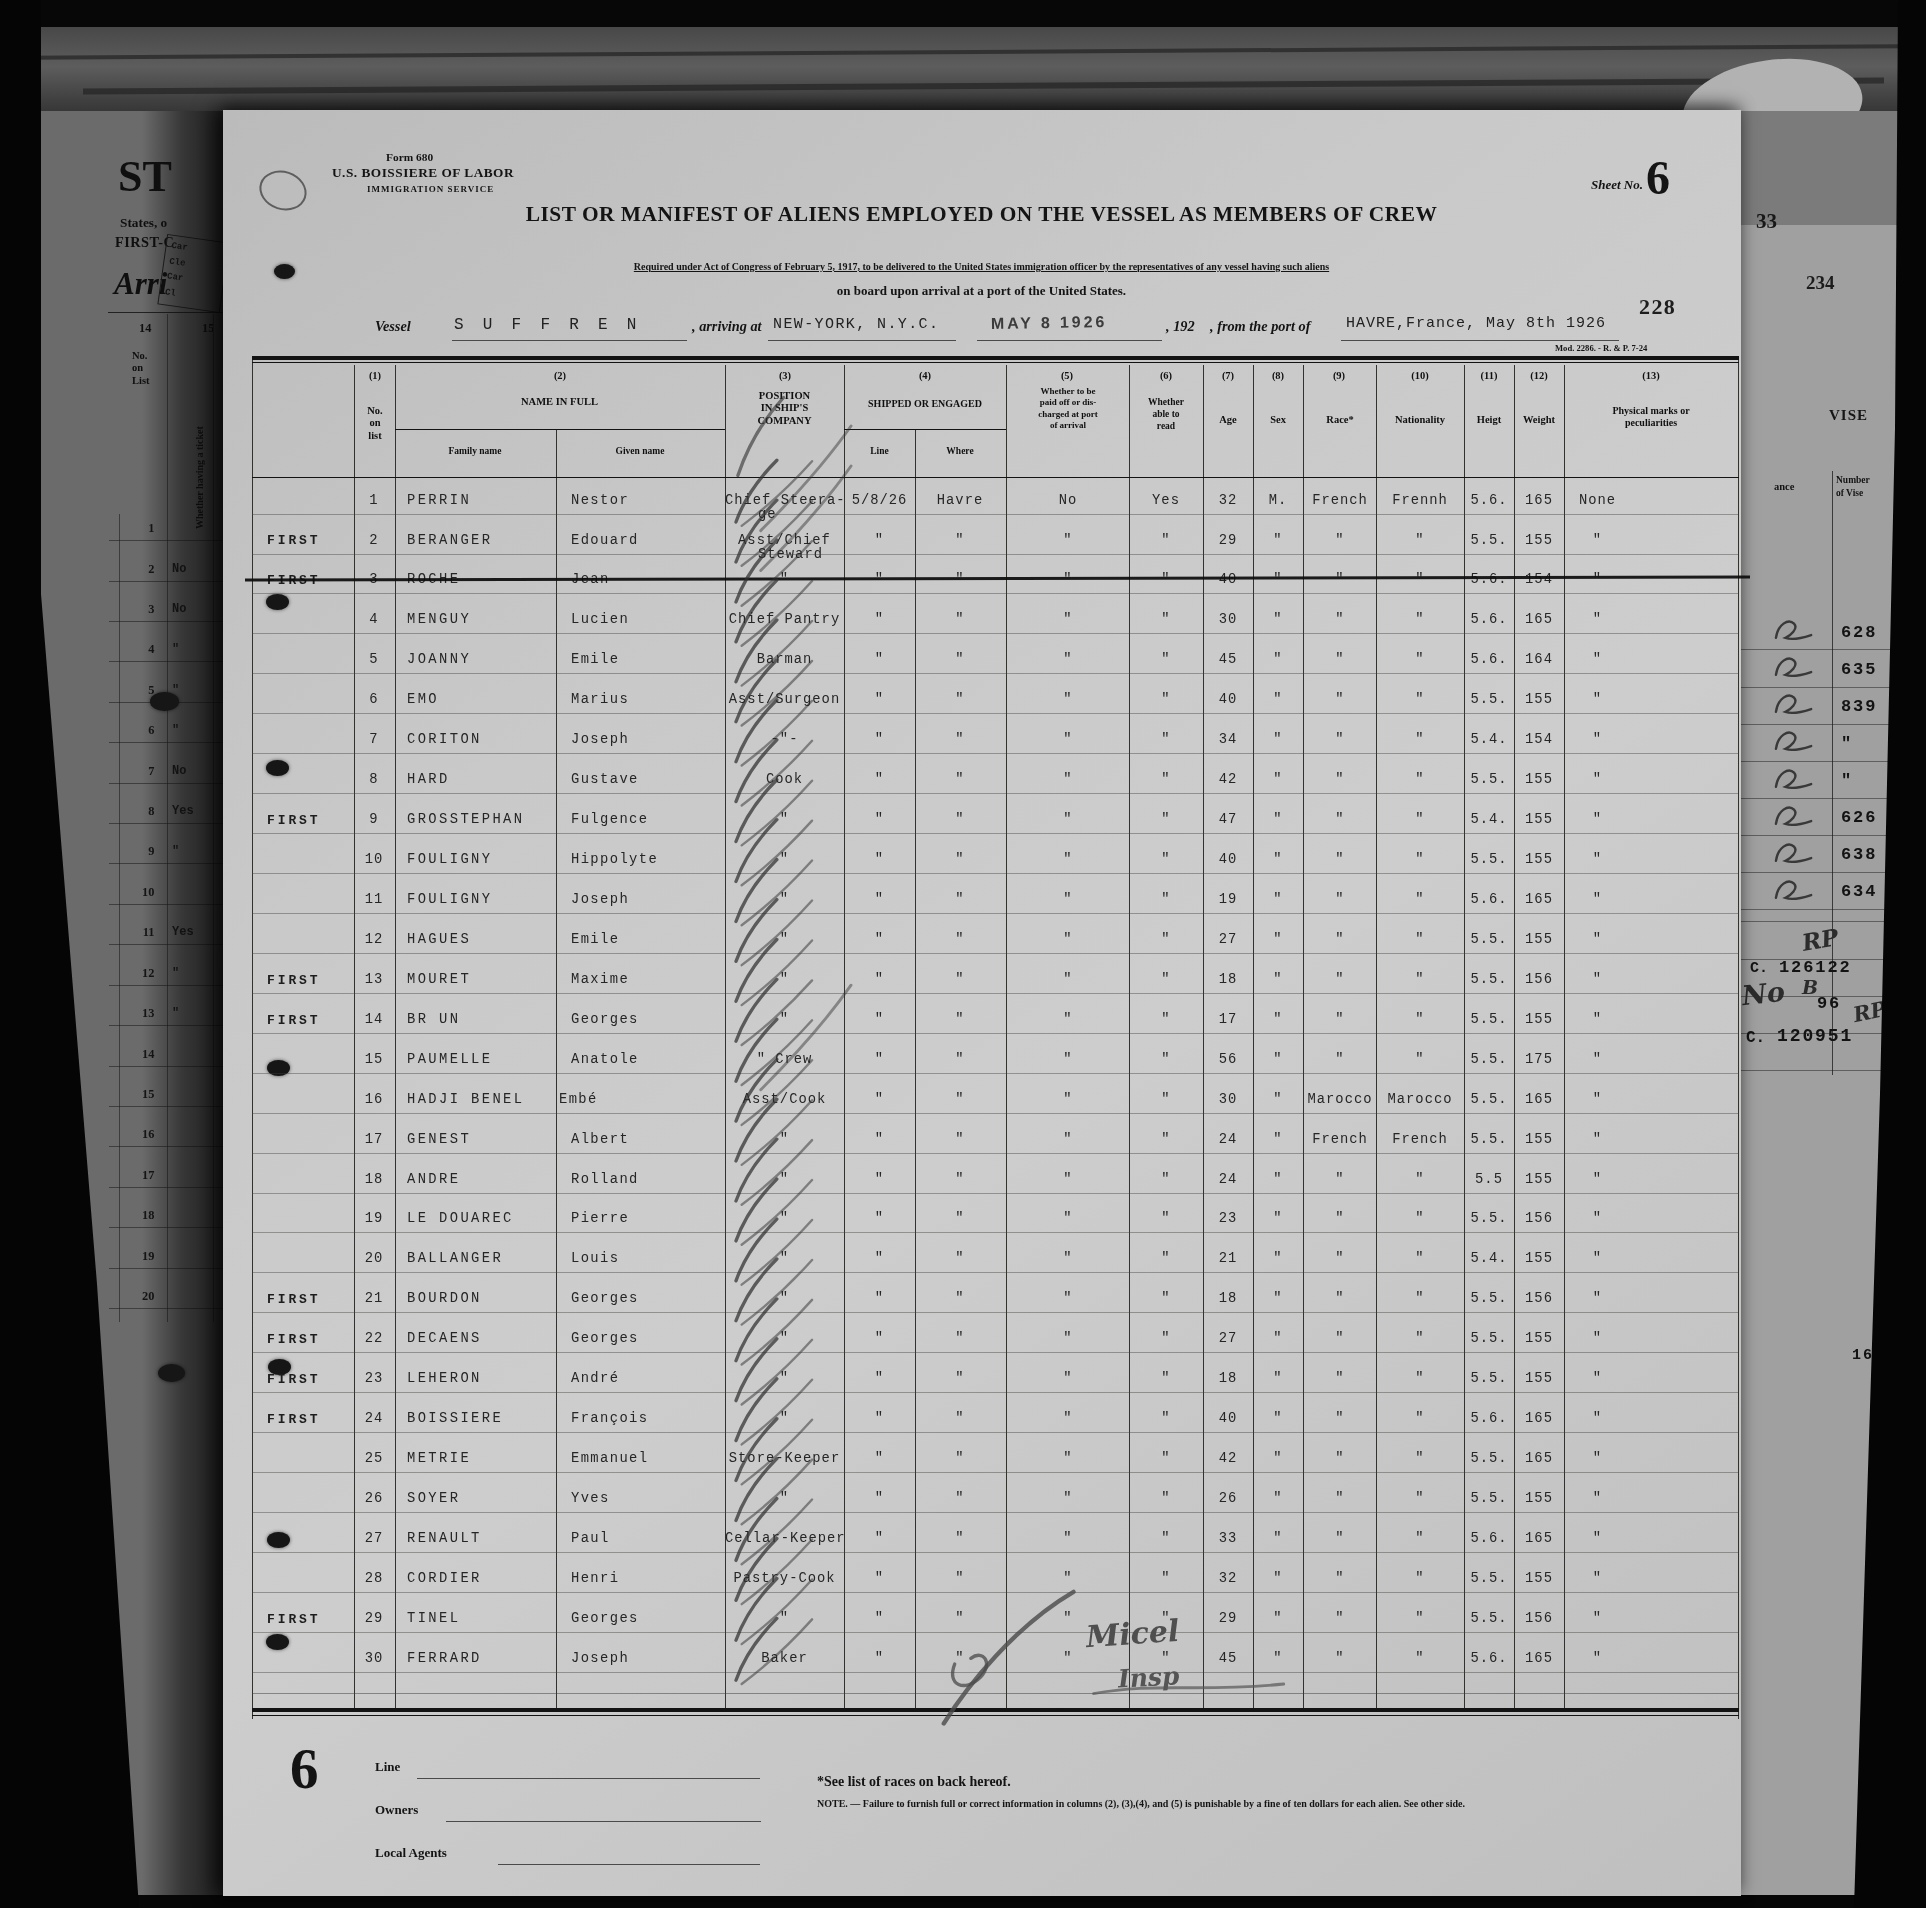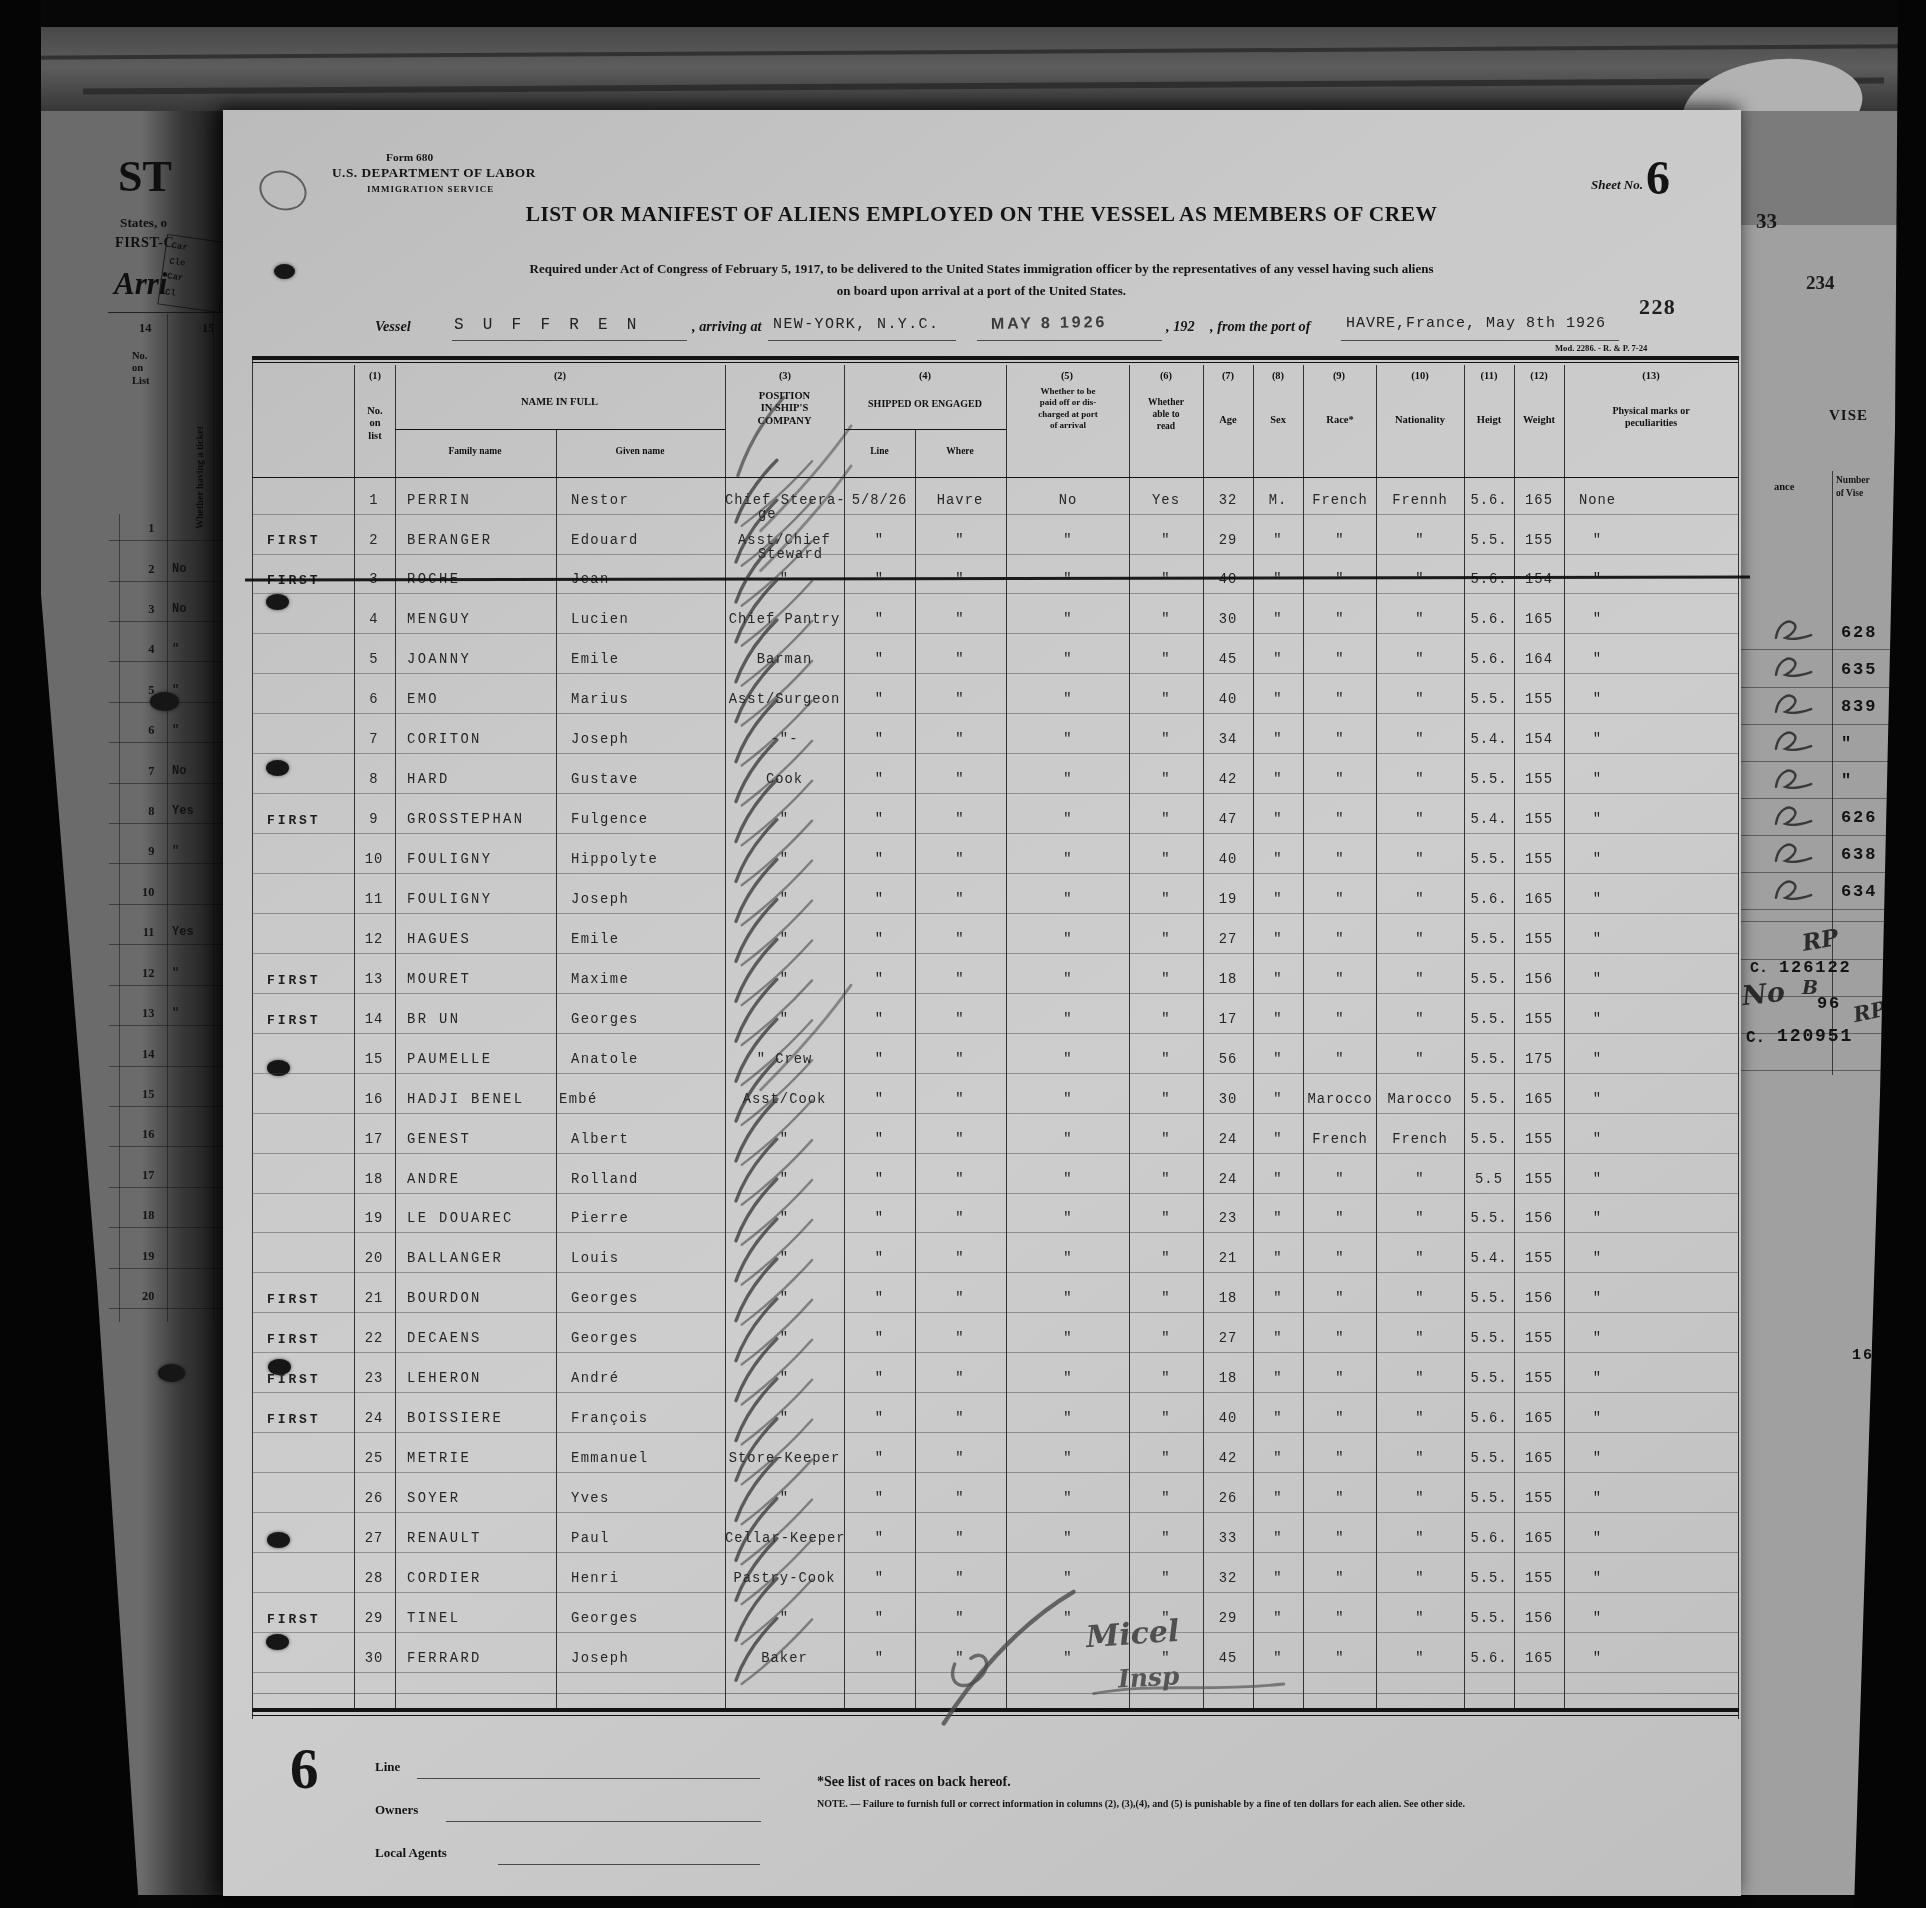--- a/index.html
+++ b/index.html
@@ -227,27 +227,27 @@
   <div class="ring" style="left:259px;top:171px;width:44px;height:35px;transform:rotate(18deg);"></div>
   <div class="hole" style="left:274px;top:264px;width:21px;height:15px;"></div>
   <div class="hole" style="left:266px;top:594px;width:23px;height:16px;"></div>
   <div class="hole" style="left:266px;top:760px;width:23px;height:16px;"></div>
   <div class="hole" style="left:267px;top:1060px;width:23px;height:16px;"></div>
   <div class="hole" style="left:268px;top:1359px;width:23px;height:16px;"></div>
   <div class="hole" style="left:267px;top:1532px;width:23px;height:16px;"></div>
   <div class="hole" style="left:266px;top:1634px;width:23px;height:16px;"></div>
 
   <div class="abs pr" style="left:386px;top:151px;font-size:11.4px;">Form 680</div>
-  <div class="abs pr" style="left:332px;top:165px;font-size:13.3px;letter-spacing:0.5px;">U.S. DEPARTMENT OF LABOR</div>
+  <div class="abs pr" style="left:332px;top:165px;font-size:13.3px;letter-spacing:0.5px;">U.S. BOISSIERE OF LABOR</div>
   <div class="abs pr" style="left:367px;top:184px;font-size:9px;letter-spacing:1px;">IMMIGRATION SERVICE</div>
   <div class="abs pr it" style="left:1591px;top:177px;font-size:13px;">Sheet No.</div>
   <div class="abs pr" style="left:1646px;top:150px;font-size:48px;">6</div>
 
   <div class="abs pr ctr" style="left:316px;top:202px;width:1331px;font-size:21.4px;letter-spacing:0.5px;">LIST OR MANIFEST OF ALIENS EMPLOYED ON THE VESSEL AS MEMBERS OF CREW</div>
-  <div class="abs pr ctr" style="left:292px;top:261px;width:1379px;font-size:13px;">Required under Act of Congress of February 5, 1917, to be delivered to the United States immigration officer by the representatives of any vessel having such aliens</div>
+  <div class="abs pr ctr" style="left:292px;top:261px;width:1379px;font-size:10px;text-decoration:underline;">Required under Act of Congress of February 5, 1917, to be delivered to the United States immigration officer by the representatives of any vessel having such aliens</div>
   <div class="abs pr ctr" style="left:292px;top:283px;width:1379px;font-size:13px;">on board upon arrival at a port of the United States.</div>
   <div class="abs pr" style="left:1639px;top:294px;font-size:22px;letter-spacing:1.4px;color:#1e1e1e;">228</div>
 
   <div class="abs pr it" style="left:375px;top:318px;font-size:14.3px;">Vessel</div>
   <div class="abs tw" style="left:454px;top:316px;font-size:16px;letter-spacing:4.8px;color:#222;">S U  F F R E N</div>
   <div class="ul" style="left:452px;top:340px;width:235px;"></div>
   <div class="abs pr it" style="left:692px;top:318px;font-size:14.3px;">, arriving at</div>
   <div class="abs tw" style="left:773px;top:316px;font-size:15px;letter-spacing:1.4px;color:#222;">NEW-YORK, N.Y.C.</div>
   <div class="ul" style="left:768px;top:340px;width:188px;"></div>
   <div class="abs" style="left:991px;top:314px;font-family:'Liberation Sans','DejaVu Sans',sans-serif;font-weight:700;font-size:16px;letter-spacing:2.9px;color:#3c3c3c;transform:rotate(-1deg);">MAY  8 1926</div>

